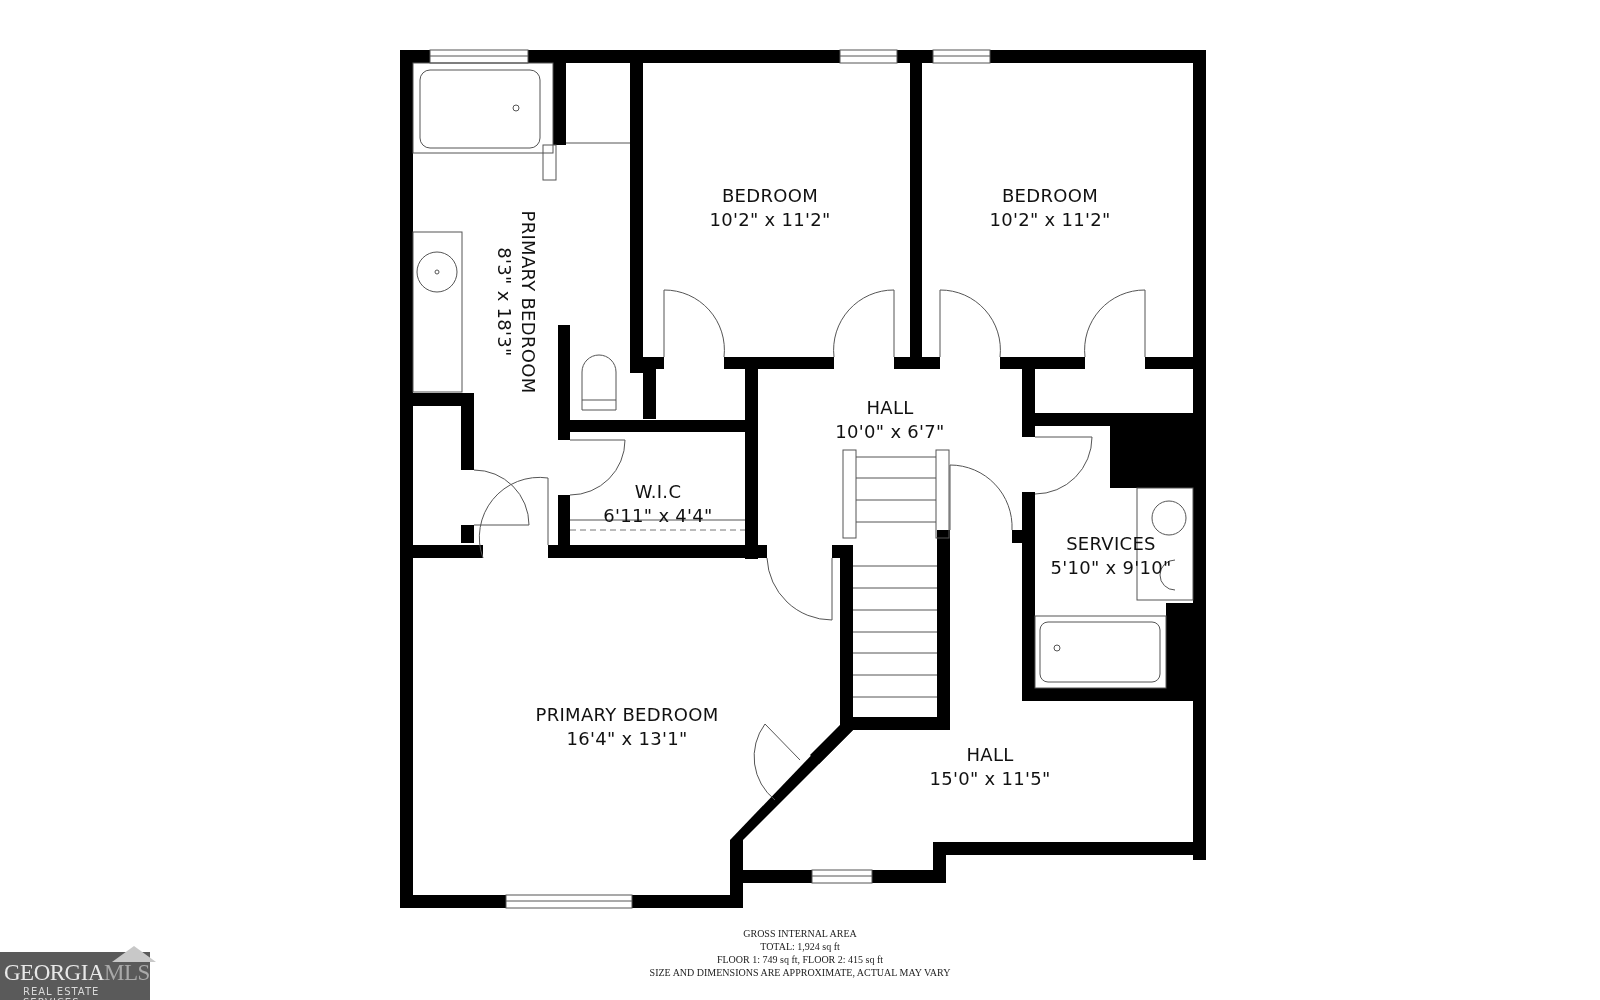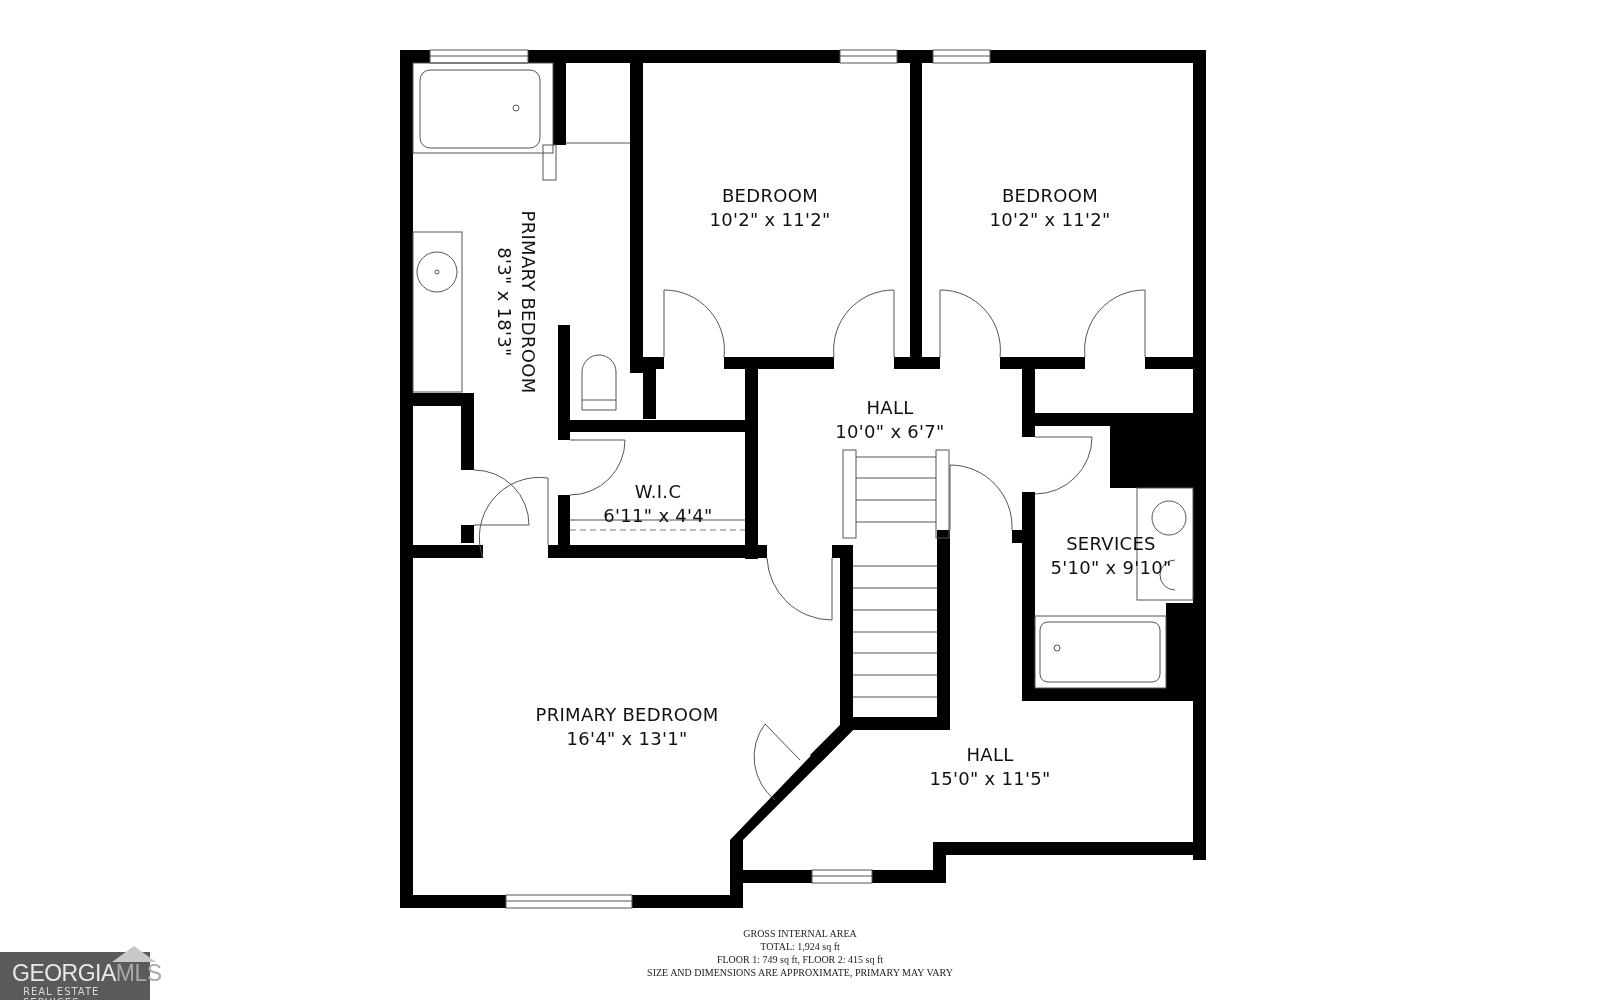--- a/index.html
+++ b/index.html
@@ -5,21 +5,21 @@
     html, body { margin: 0; padding: 0; background: #ffffff; }
     body { width: 1600px; height: 1000px; position: relative; overflow: hidden; font-family: "DejaVu Sans", sans-serif; }
     #plan { position: absolute; left: 0; top: 0; width: 1600px; height: 1000px; }
     .wall { fill: #000000; }
     .thin { fill: none; stroke: #555555; stroke-width: 1; }
     .thinw { fill: #ffffff; stroke: #555555; stroke-width: 1; }
     .room-label { position: absolute; text-align: center; color: #111111; font-family: "DejaVu Sans", sans-serif; font-size: 18px; line-height: 24px; letter-spacing: 0.3px; white-space: nowrap; transform: translateX(-50%); }
     .room-label.rot { transform: translate(-50%, -50%) rotate(90deg); }
     .footer { position: absolute; left: 0; width: 1600px; text-align: center; font-family: Liberation Serif, serif; font-size: 10px; line-height: 12px; color: #222222; }
     .logo { position: absolute; left: 0; top: 952px; width: 150px; height: 48px; background: #5a5a5a; }
-    .logo .word { position: absolute; left: 12px; top: 8px; font-family: Liberation Sans, sans-serif; font-size: 23px; color: #e8e8e8; letter-spacing: -0.5px; text-align: center; }
+    .logo .word { position: absolute; left: 4px; top: 8px; font-family: Liberation Serif, serif; font-size: 23px; color: #e8e8e8; letter-spacing: -0.5px; text-align: center; }
     .logo .word .mls { color: #a9a9a9; }
     .logo .sub { position: absolute; left: 23px; top: 34px; font-size: 10px; color: #d8d8d8; letter-spacing: 1px; }
     .logo .roof { position: absolute; left: 112px; top: -6px; width: 0; height: 0; border-left: 22px solid transparent; border-right: 22px solid transparent; border-bottom: 16px solid #c8c8c8; }
   </style>
 </head>
 <body>
 
 <svg id="plan" viewBox="0 0 1600 1000" xmlns="http://www.w3.org/2000/svg">
 
   <g>
@@ -207,19 +207,19 @@
 <div class="footer" style="top:928px; left:0;">
   <div style="width:1600px; transform: translateX(0);">
     <div style="position:relative; left:0; text-align:center; width:1600px;">
       <div style="display:inline-block; transform: translateX(0);"></div>
     </div>
   </div>
 </div>
 <div class="footer" style="top:928px; left:0; width:1600px;">GROSS INTERNAL AREA</div>
 <div class="footer" style="top:941px;">TOTAL: 1,924 sq ft</div>
 <div class="footer" style="top:954px;">FLOOR 1: 749 sq ft, FLOOR 2: 415 sq ft</div>
-<div class="footer disc" style="top:967px;">SIZE AND DIMENSIONS ARE APPROXIMATE, PRIMARY MAY VARY</div>
+<div class="footer disc" style="top:967px;">SIZE AND DIMENSIONS ARE APPROXIMATE, ACTUAL MAY VARY</div>
 
 <div class="logo">
   <div class="roof"></div>
   <div class="word"><span>GEORGIA</span><span class="mls">MLS</span></div>
   <div class="sub">REAL ESTATE SERVICES</div>
 </div>
 
 </body></html>

